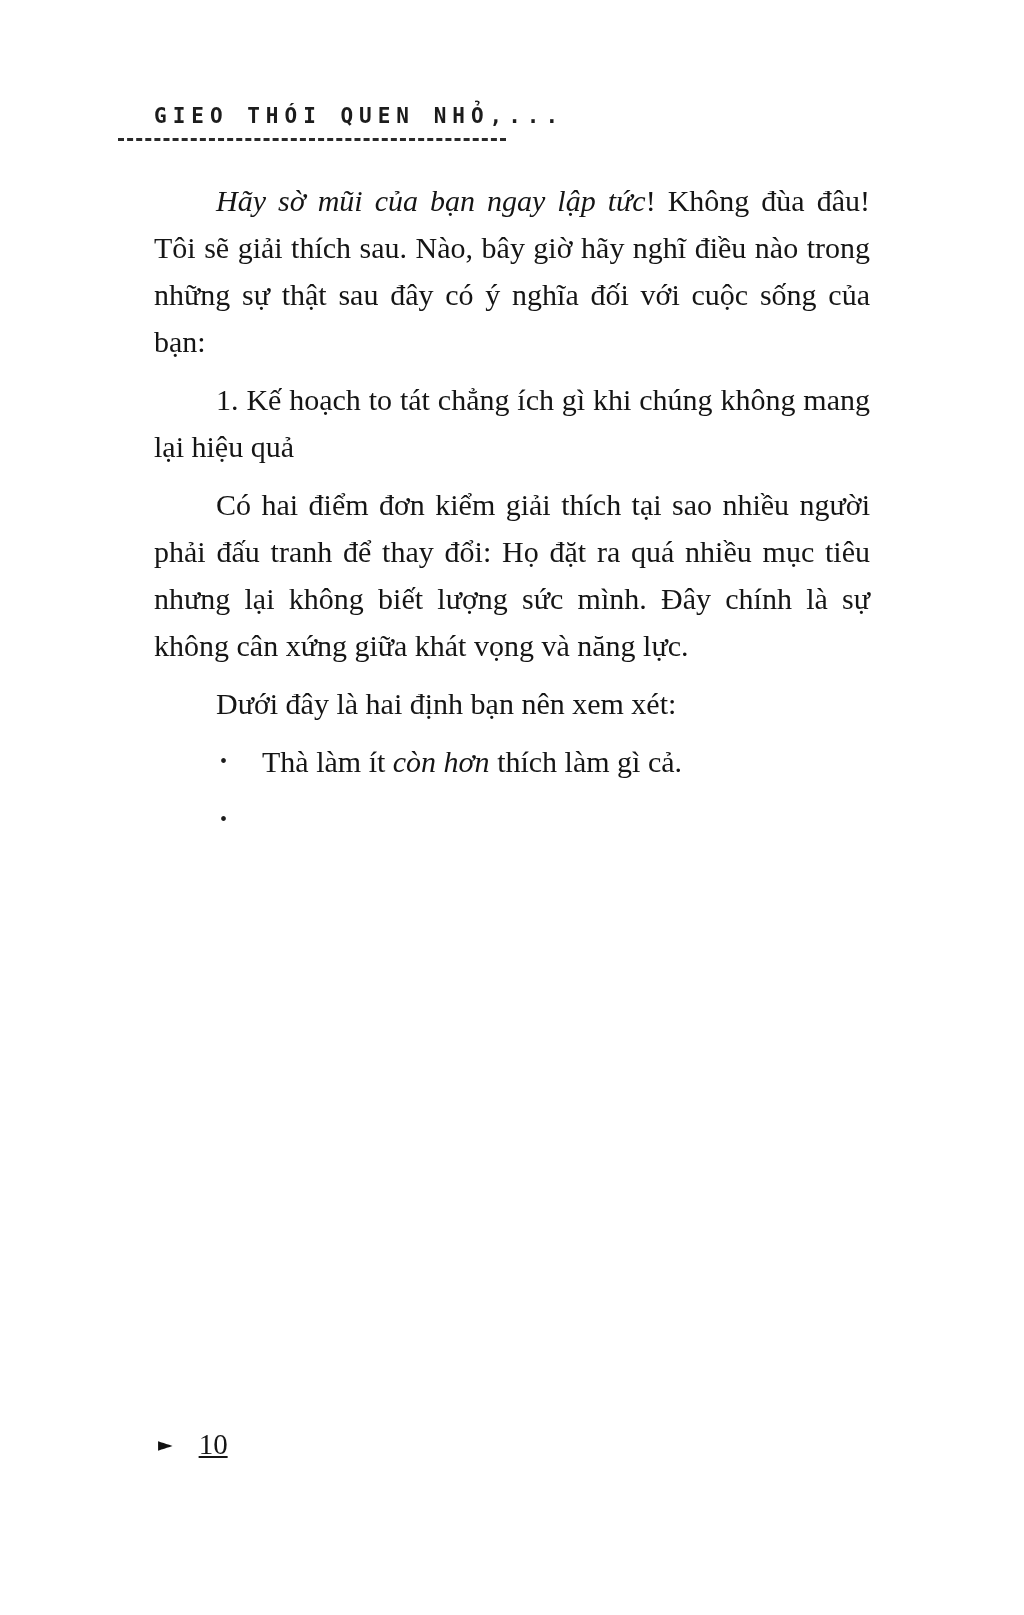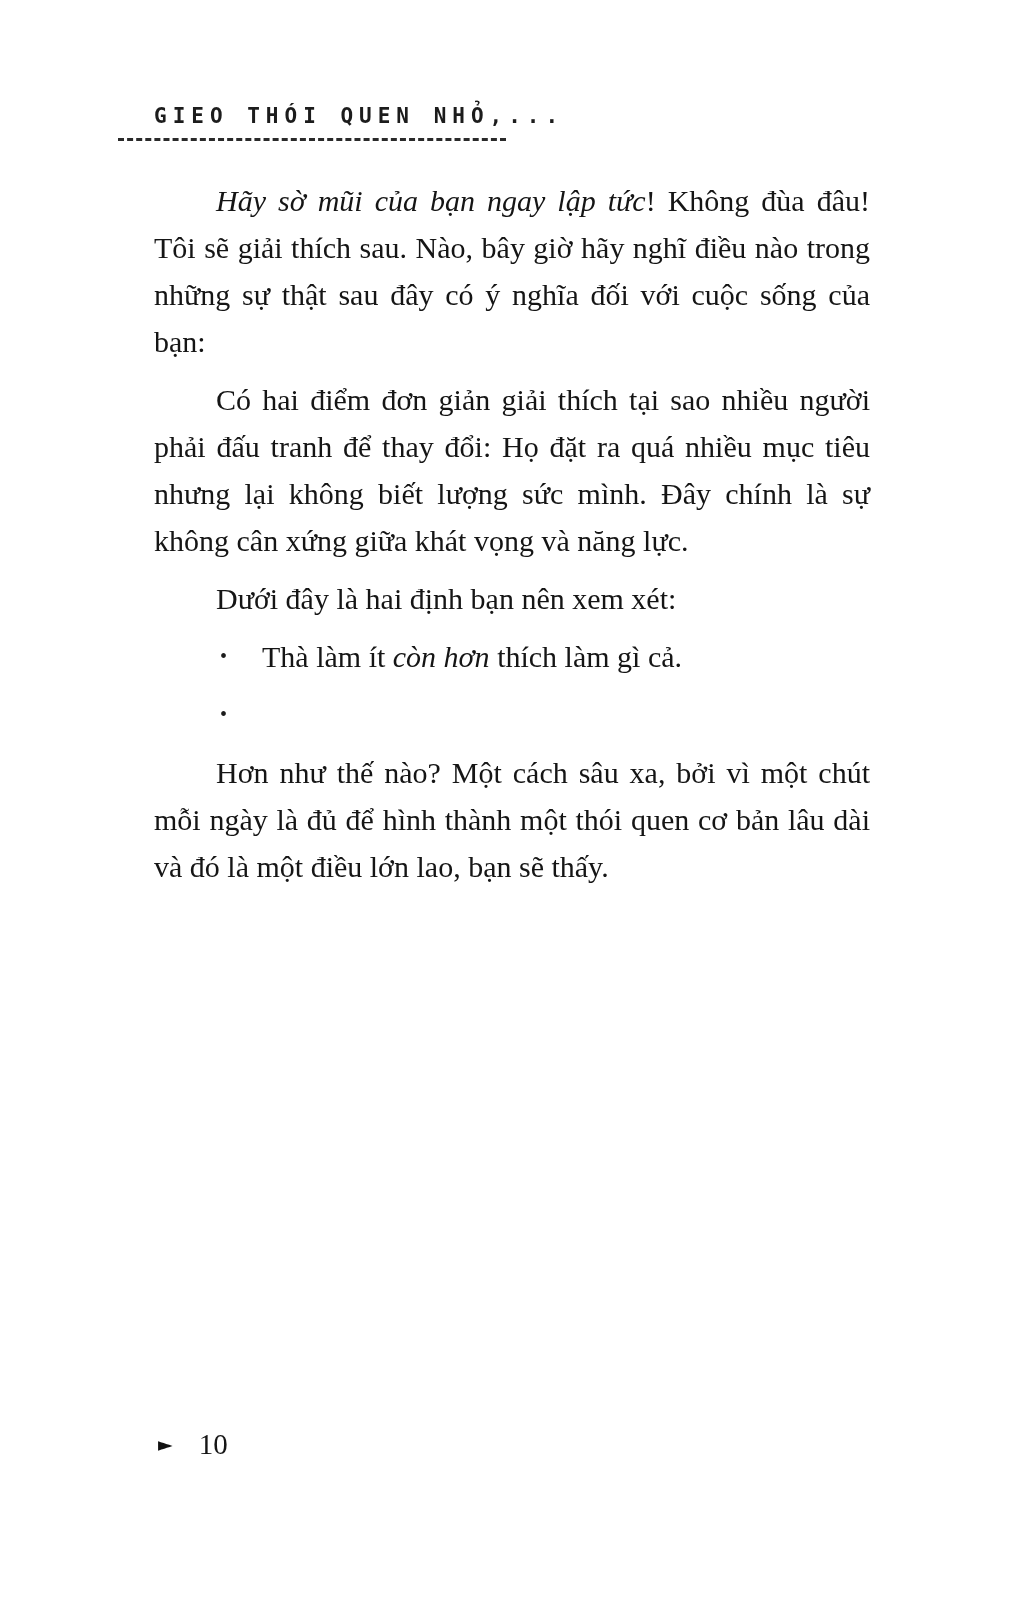--- a/index.html
+++ b/index.html
@@ -78,44 +78,45 @@
   .footer-marker {
     font-family: "DejaVu Sans", sans-serif;
     font-size: 19px;
     color: #111;
     margin-right: 26px;
     line-height: 1;
   }
   .footer-page-number {
     font-size: 29px;
     color: #151515;
+    text-decoration: underline;
   }
 </style>
 </head>
 <body>
 
 <div class="page">
 
   <div class="page-header">
     <div class="header-title">GIEO THÓI QUEN NHỎ,...</div>
     <hr class="header-divider">
   </div>
 
   <div class="page-body">
       <p class="para"><em>Hãy sờ mũi của bạn ngay lập tức</em><span>! Không đùa đâu! Tôi sẽ giải thích sau. Nào, bây giờ hãy nghĩ điều nào trong những sự thật sau đây có ý nghĩa đối với cuộc sống của bạn:</span></p>
-      <p class="para"><span>Có hai điểm đơn giản giải thích tại sao nhiều người phải đấu tranh để thay đổi: Họ đặt ra quá nhiều mục tiêu nhưng lại không biết lượng sức mình. Đây chính là sự không cân xứng giữa khát vọng và năng lực.</span></p>
+      <p class="para"><span>1. Kế hoạch to tát chẳng ích gì khi chúng không mang lại hiệu quả</span></p>
+      <p class="para"><span>Có hai điểm đơn kiểm giải thích tại sao nhiều người phải đấu tranh để thay đổi: Họ đặt ra quá nhiều mục tiêu nhưng lại không biết lượng sức mình. Đây chính là sự không cân xứng giữa khát vọng và năng lực.</span></p>
       <p class="para"><span>Dưới đây là hai định bạn nên xem xét:</span></p>
       <div class="bullet-item">
         <span class="bullet-dot">•</span>
         <span class="bullet-text"><span>Thà làm ít </span><em>còn hơn</em><span> thích làm gì cả.</span></span>
       </div>
       <div class="bullet-item">
         <span class="bullet-dot">•</span>
       </div>
-      <p class="para"><span>Hơn như thế nào? Một cách sâu xa, bởi vì một chút mỗi ngày là đủ để hình thành một thói quen cơ bản lâu dài và đó là một điều lớn lao, bạn sẽ thấy.</span></p>
     </div>
 
   <div class="page-footer">
     <span class="footer-marker">►</span>
     <span class="footer-page-number">10</span>
   </div>
 
 </div>
 
 </body></html>

